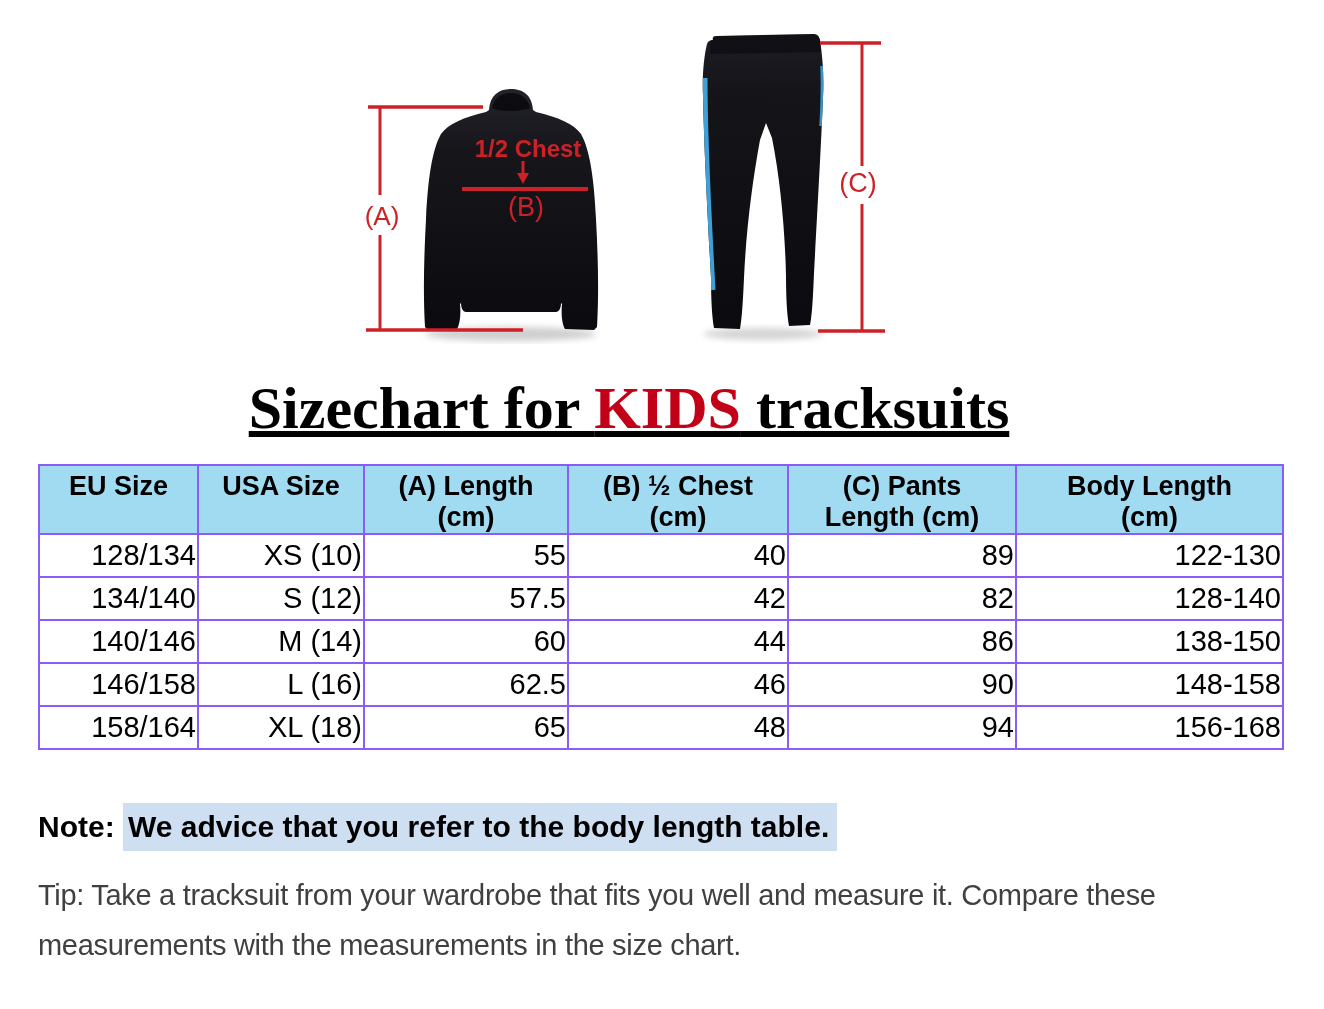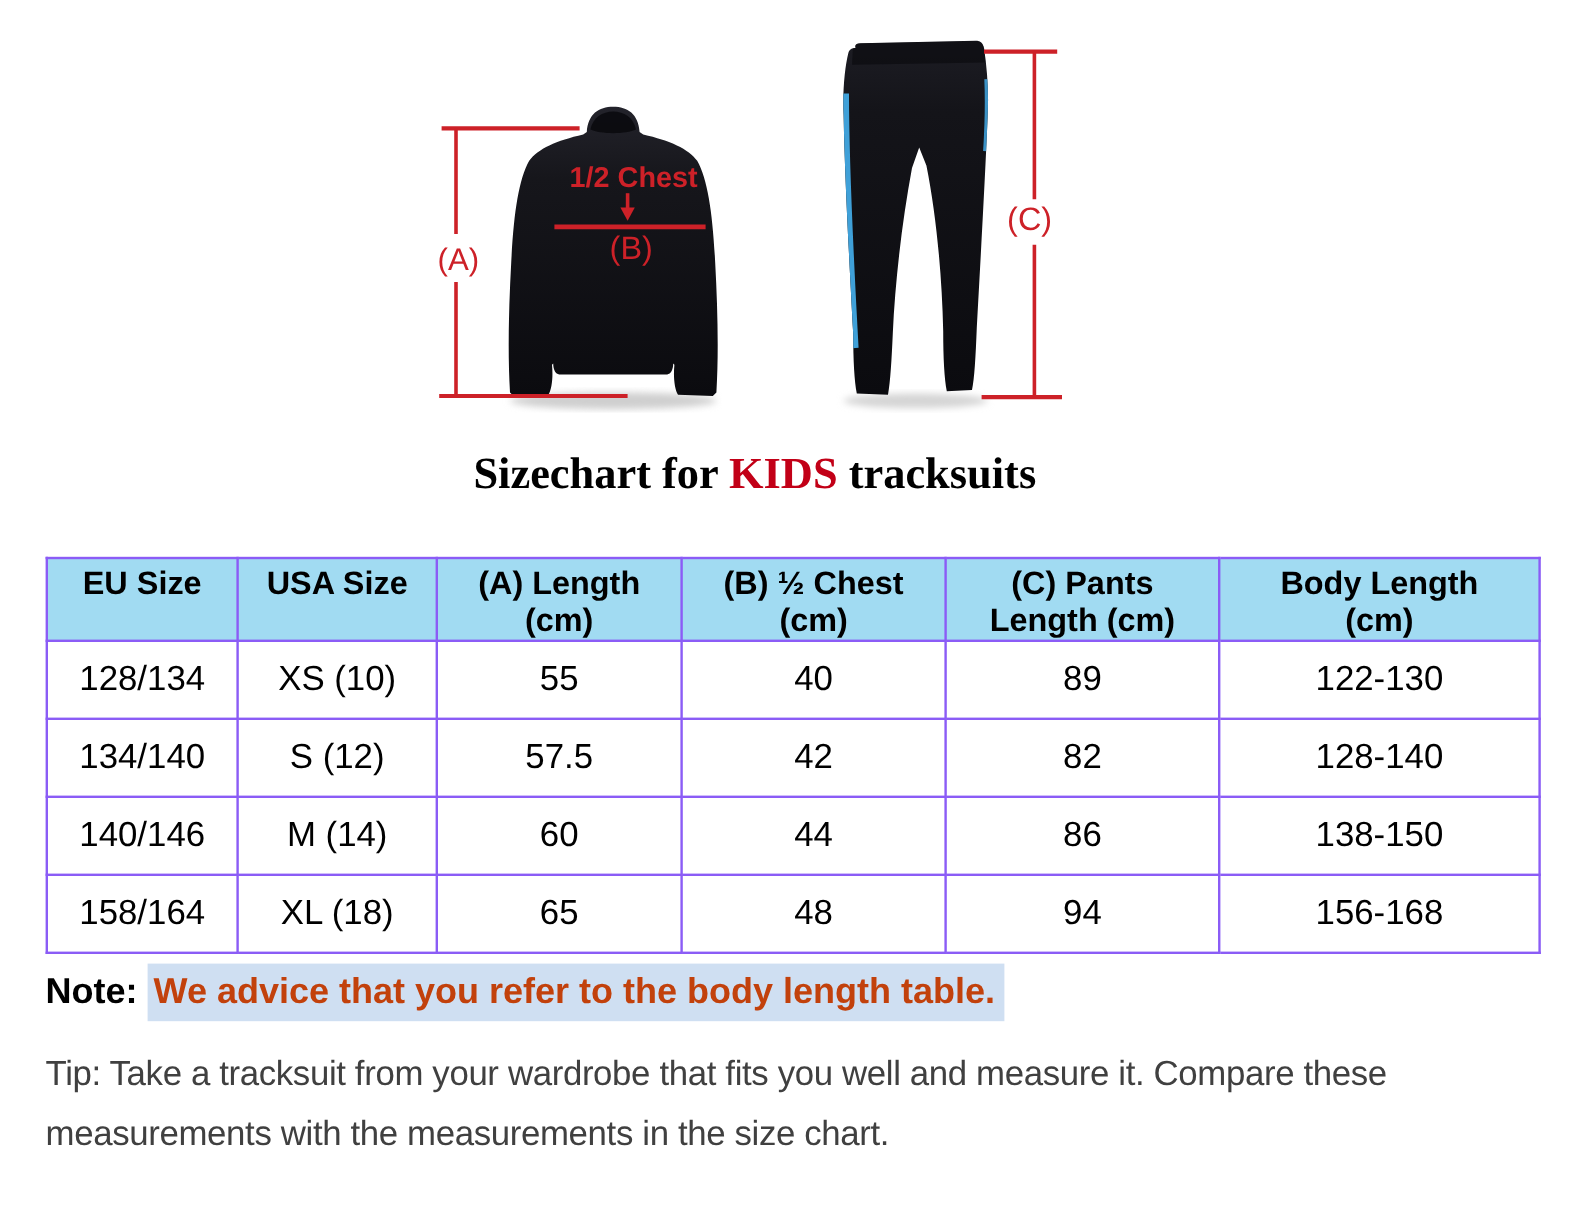--- a/index.html
+++ b/index.html
@@ -19,45 +19,45 @@
     position:absolute;color:var(--annot-red,#cd2128);
     text-align:center;font-size:27px;line-height:30px;
   }
   .lbl-a{left:350px;top:201px;width:64px;font-size:26px;}
   .lbl-half{left:447px;top:134px;width:162px;font-weight:bold;font-size:24px;}
   .lbl-b{left:494px;top:192px;width:64px;}
   .lbl-c{left:826px;top:168px;width:64px;}
   .page-title{
     position:absolute;left:0;top:374px;width:1258px;margin:0;
     text-align:center;font-family:"Liberation Serif",serif;
-    font-weight:bold;font-size:37px;color:#000;letter-spacing:0px;
+    font-weight:bold;font-size:60px;color:#000;letter-spacing:0px;text-decoration:underline;
   }
   .page-title .hl{color:var(--title-red,#c20017);}
   table.size-table{
     position:absolute;left:38px;top:464px;
     border-collapse:collapse;table-layout:fixed;
     font-family:"Liberation Sans",sans-serif;color:#000;
   }
   .size-table th,.size-table td{border:2px solid #8b5cf6;text-align:center;}
   .size-table th{
     background:var(--header-bg,#a1dbf2);
     font-size:27px;font-weight:bold;line-height:31px;
     vertical-align:top;padding:5px 0 0 0;height:61px;
     white-space:pre-line;
   }
   .size-table td{
     font-size:29px;font-weight:normal;vertical-align:middle;
-    height:39px;padding:12px;
+    height:39px;padding:1px;text-align:right;
   }
   .note-line{
     position:absolute;left:38px;top:810px;margin:0;
     font-size:30px;font-weight:bold;color:#000;white-space:nowrap;
   }
   .note-line .note-hl{
-    background:var(--note-bg,#cfdff2);color:#c2410c;
+    background:var(--note-bg,#cfdff2);color:#000000;
     padding:7px 8px 8px 5px;
   }
   .tip-line{
     position:absolute;left:38px;top:870px;margin:0;width:1240px;
     font-size:29px;font-weight:normal;color:#404040;line-height:50px;
     letter-spacing:-0.3px;
   }
 </style>
 </head>
 <body style="--annot-red: #cd2128; --title-red: #c20017; --header-bg: #a1dbf2; --note-bg: #cfdff2;">
@@ -194,20 +194,28 @@
     </tr>
     <tr>
       <td>140/146</td>
       <td>M (14)</td>
       <td>60</td>
       <td>44</td>
       <td>86</td>
       <td>138-150</td>
     </tr>
     <tr>
+      <td>146/158</td>
+      <td>L (16)</td>
+      <td>62.5</td>
+      <td>46</td>
+      <td>90</td>
+      <td>148-158</td>
+    </tr>
+    <tr>
       <td>158/164</td>
       <td>XL (18)</td>
       <td>65</td>
       <td>48</td>
       <td>94</td>
       <td>156-168</td>
     </tr>
   </tbody>
 </table>
 

